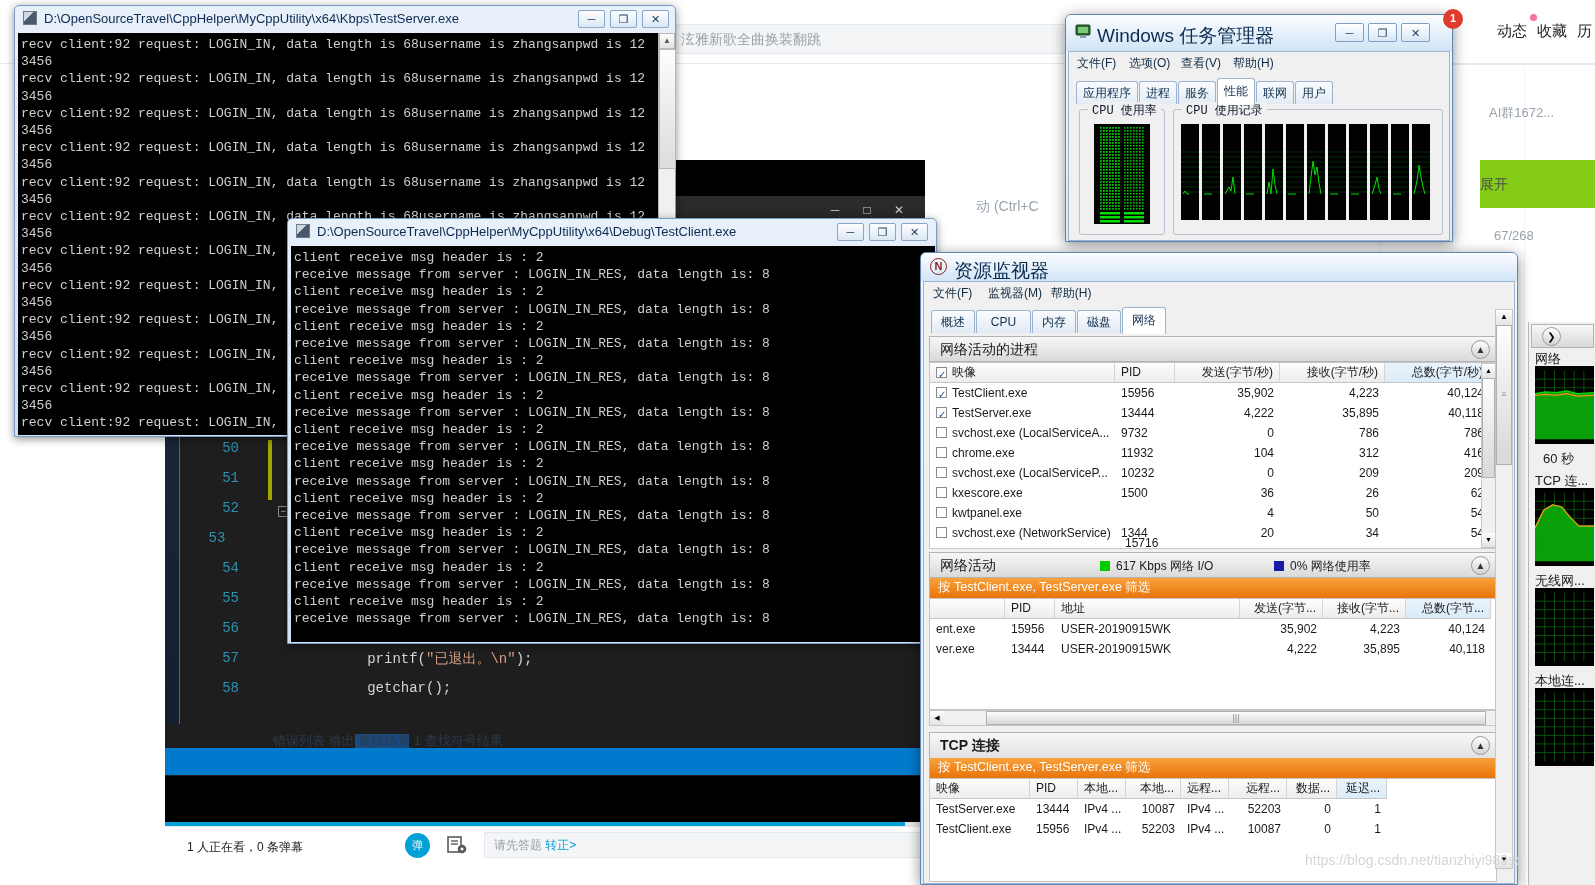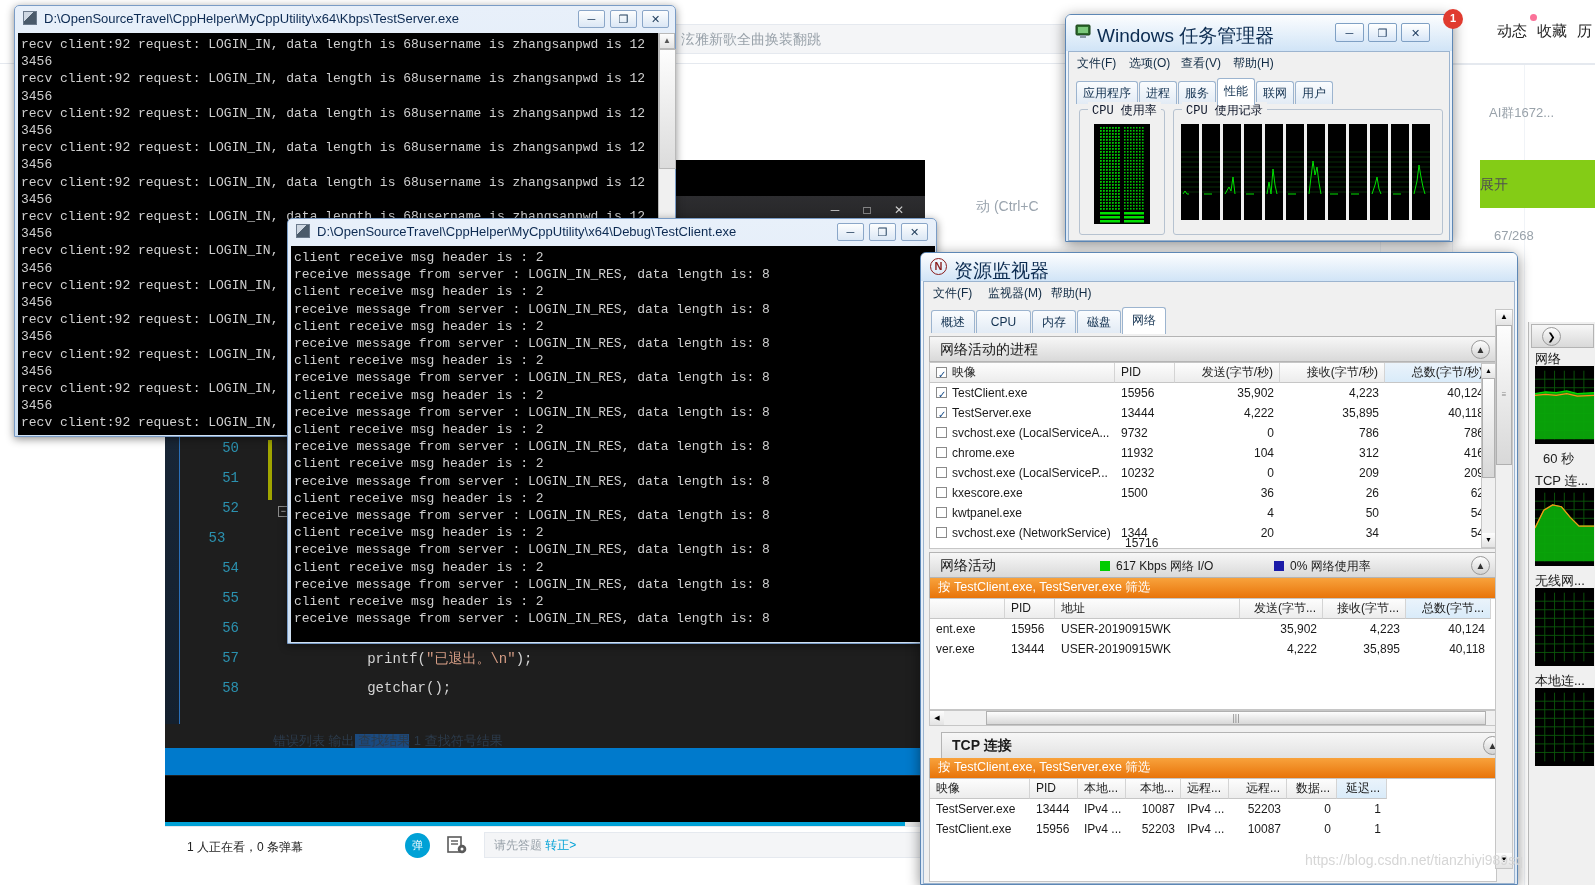--- a/index.html
+++ b/index.html
@@ -702,21 +702,21 @@
           <div class="rm-td" style="position: absolute; left: 310px; top: 40px; width: 83px; text-align: right; padding: 0px 6px 0px 0px; overflow: hidden; white-space: nowrap;">4,222</div>
           <div class="rm-td" style="position: absolute; left: 393px; top: 40px; width: 83px; text-align: right; padding: 0px 6px 0px 0px; overflow: hidden; white-space: nowrap;">35,895</div>
           <div class="rm-td" style="position: absolute; left: 476px; top: 40px; width: 85px; text-align: right; padding: 0px 6px 0px 0px; overflow: hidden; white-space: nowrap;">40,118</div>
         </div>
     </div>
     <div class="abs rm-scroll-h" style="left:5px;top:428px;width:568px;height:16px;">
       <div class="abs" style="left:0;top:0;width:14px;height:14px;background:linear-gradient(#fdfdfd,#e3e3e3);font-size:7px;text-align:center;line-height:13px;">◀</div>
       <div class="abs rm-thumb" style="left:56px;top:0;width:500px;height:14px;text-align:center;font-size:9px;color:#888;line-height:12px;">|||</div>
     </div>
 
-    <div class="abs rm-section-head" style="left:17px;top:450px;width:568px;height:38px;">
+    <div class="abs rm-section-head" style="left:5px;top:450px;width:568px;height:38px;">
       <span class="abs" style="left:10px;top:4px;font-size:14px;font-weight:bold;">TCP 连接</span>
       <span class="abs rm-chevron" style="left:541px;top:3px;">▲</span>
     </div>
     <div class="abs rm-filterbar" style="left:5px;top:476px;width:568px;height:20px;">
       <span class="abs" style="left:8px;top:3px;">按 TestClient.exe, TestServer.exe 筛选</span>
     </div>
     <div class="abs rm-table" style="left:5px;top:496px;width:568px;height:104px;">
       <div id="rm-tcp-head">
           <div class="rm-th" style="position: absolute; left: 0px; top: 0px; width: 100px; text-align: left; padding: 0px 0px 0px 6px;">映像</div>
           <div class="rm-th" style="position: absolute; left: 100px; top: 0px; width: 48px; text-align: left; padding: 0px 0px 0px 6px;">PID</div>

